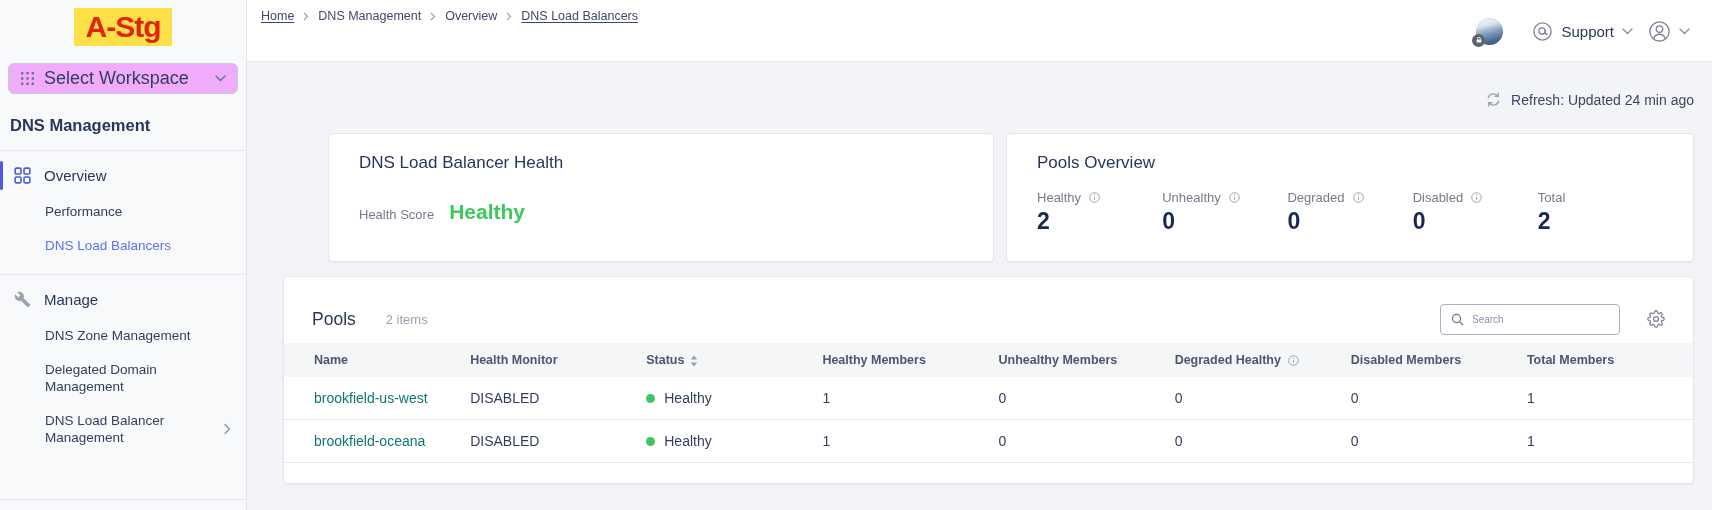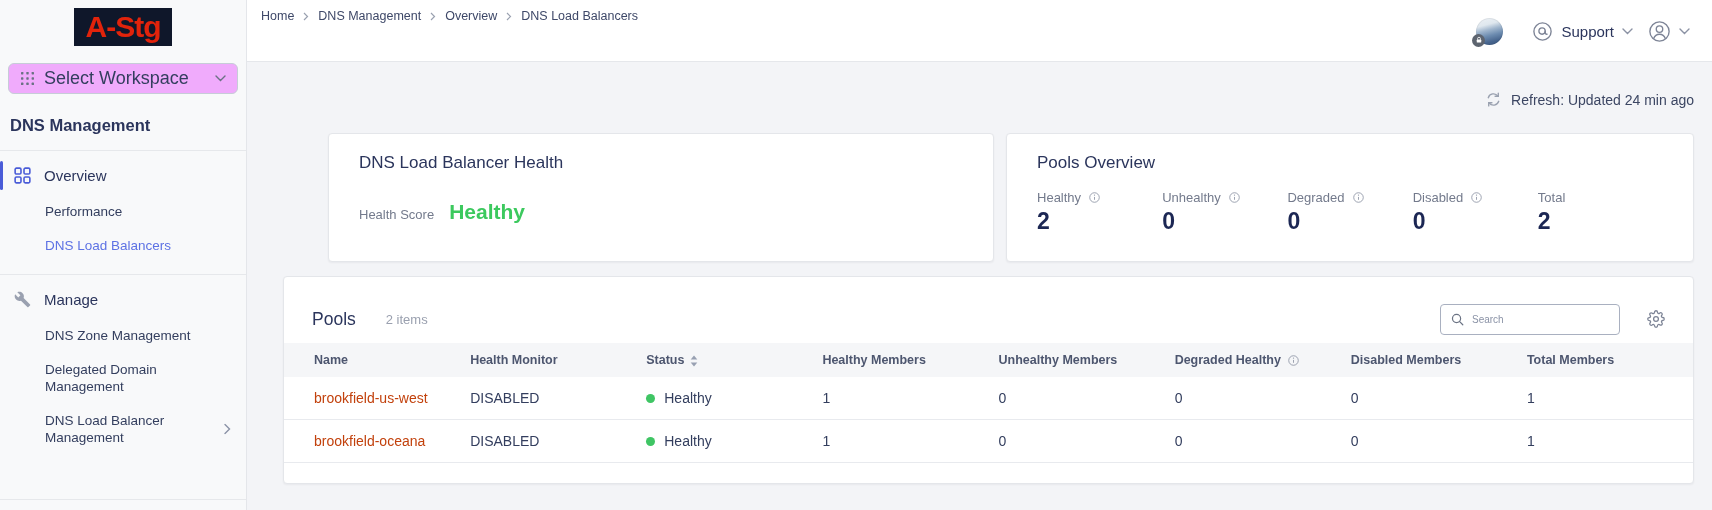--- a/index.html
+++ b/index.html
@@ -12,21 +12,21 @@
   }
   
   .sidebar {
     width:247px; min-width:247px; height:510px;
     background:#f8f9fa;
     border-right:1px solid #e4e6ea;
     display:flex; flex-direction:column;
   }
   .logo-wrap { display:flex; justify-content:center; padding-top:8px; }
   .logo {
-    background:#0f172a; padding:2px 12px;
+    background:#fde047; padding:2px 12px;
     font-size:30px; font-weight:800; letter-spacing:-1px;
     color:#e2230b; cursor:pointer;
   }
   .workspace {
     margin:17px 8px 0 8px; height:31px;
     background:#f0abfc; border:1px solid #c7ccd8; border-radius:6px;
     display:flex; align-items:center; gap:9px; padding:0 11px;
     font-size:18px; color:#333e5e; cursor:pointer;
     font-family:inherit;
   }
@@ -61,21 +61,21 @@
 
   
   .main { flex:1; display:flex; flex-direction:column; }
   .topbar {
     height:62px; background:#fff; border-bottom:1px solid #e5e7eb;
     display:flex; justify-content:space-between;
     padding:9px 22px 0 14px;
   }
   .crumbs { display:flex; align-items:center; gap:9px; font-size:12.5px; color:#3e4868; }
   .crumb { color:#3e4868; text-decoration:none; cursor:pointer; }
-  .crumb.underlined { text-underline-offset:2px; }
+  .crumb.underlined { text-decoration:underline; text-underline-offset:2px; }
   .page-title-row { display:flex; align-items:center; gap:10px; margin-top:6px; }
   .page-title { font-size:20px; color:#2b355c; font-weight:500; letter-spacing:.1px; }
   .topbar-right { display:flex; align-items:center; gap:15px; height:44px; }
   .avatar {
     width:27px; height:27px; border-radius:50%; position:relative; cursor:pointer;
     background:
       linear-gradient(165deg, #eef2f6 0%, #dfe7ee 28%, #9eb4cc 45%, #6d8cb0 62%, #46648d 82%, #3a567c 100%);
     box-shadow:inset 0 0 0 1px rgba(0,0,0,.06);
     margin-right:14px;
   }
@@ -130,21 +130,21 @@
     background:#f5f6f8; text-align:left;
     padding:10px 10px; font-size:12.5px; font-weight:700; color:#4d566f;
     white-space:nowrap; overflow:hidden;
   }
   th:first-child, td:first-child { padding-left:30px; }
   th .th-inner { display:flex; align-items:flex-end; gap:6px; }
   td {
     padding:13px 10px; font-size:14px; color:#333e5e;
     border-bottom:1px solid #e8eaee; white-space:nowrap;
   }
-  .cell-link { color:#c2410c; text-decoration:none; cursor:pointer; }
+  .cell-link { color:#0f766e; text-decoration:none; cursor:pointer; }
   .status-cell { display:flex; align-items:center; gap:9px; }
   .dot { width:9px; height:9px; border-radius:50%; background:#3fc564; display:inline-block; }
   .sortable { cursor:pointer; }
 
   svg { display:block; }
 </style>
 </head>
 <body>
 
 <aside class="sidebar">

